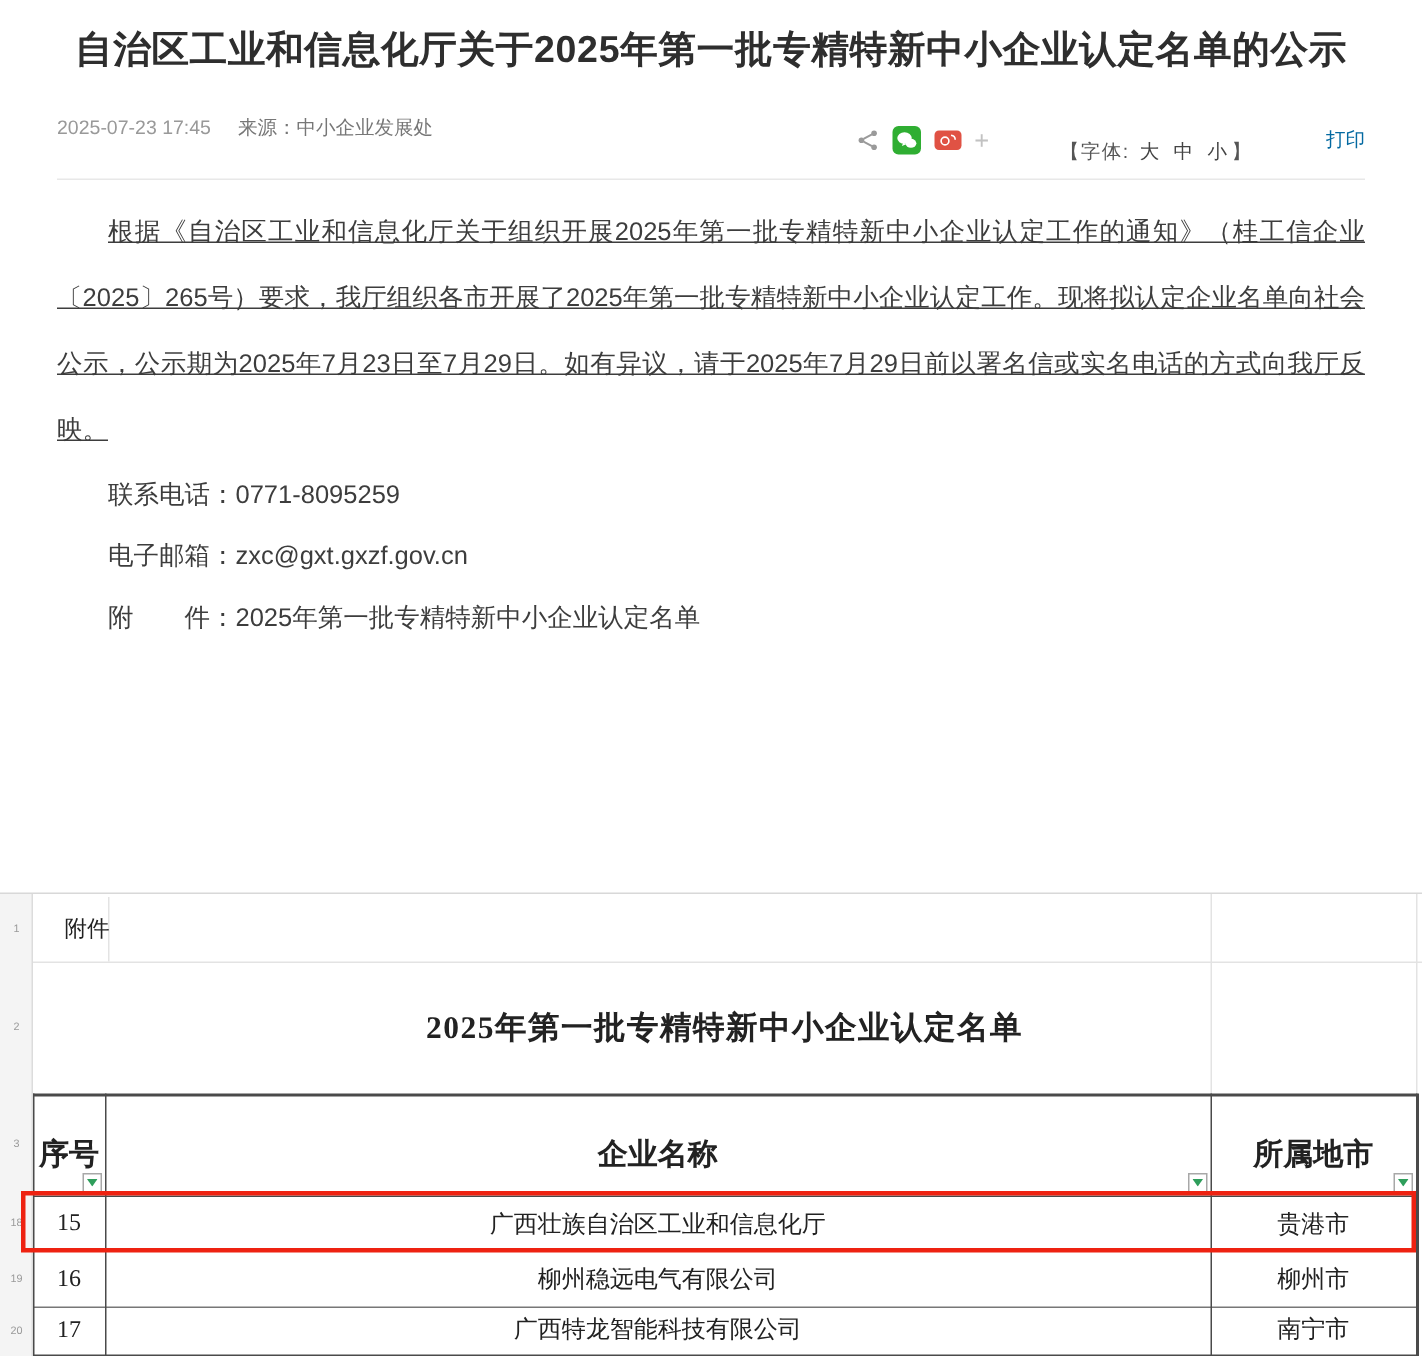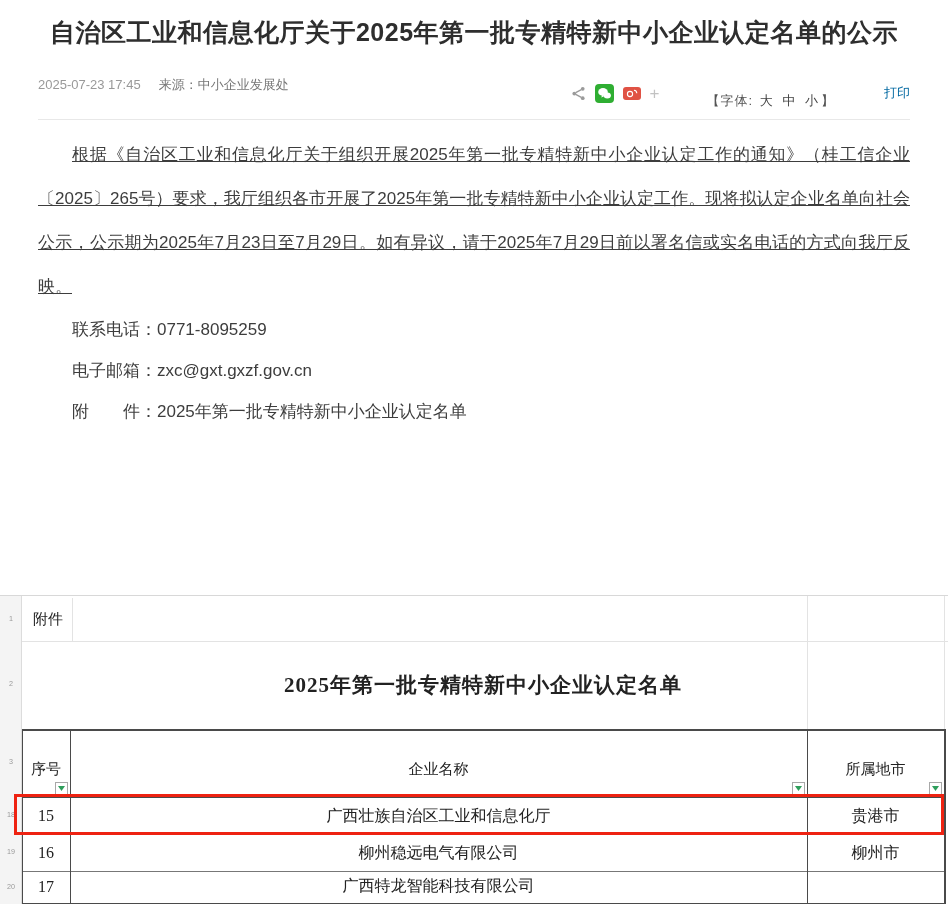--- a/index.html
+++ b/index.html
@@ -35,25 +35,25 @@
            border-top:1px solid #d8d8d8; background:#fff;
            font-family:"Liberation Serif","DejaVu Serif",serif; overflow:hidden; }
   .gutter { position:absolute; left:0; top:0; width:22px; height:100%;
             background:#f4f4f4; border-right:1px solid #dcdcdc; }
   .gutter span { position:absolute; width:22px; text-align:center; font-size:9px;
                  color:#9a9a9a; font-family:"Liberation Sans",sans-serif; transform:scale(.8); }
   .g1{top:18px;} .g2{top:83px;} .g3{top:161px;} .g4{top:214px;} .g5{top:251px;} .g6{top:286px;}
 
   .cell { position:absolute; display:flex; align-items:center; justify-content:center;
           color:#222; }
-  .cell-attach { left:28px; top:2px; width:50px; height:43px; justify-content:flex-start;
+  .cell-attach { left:38px; top:2px; width:50px; height:43px; justify-content:flex-start;
                  padding-left:5px; font-size:15px; }
   .cell-sheet-title { left:22px; top:45px; width:922px; height:88px;
                       font-size:21px; font-weight:bold; letter-spacing:1px; }
-  .hdr { font-weight:normal; font-size:15px; top:133px; height:80px; }
+  .hdr { font-weight:bold; font-size:20px; top:133px; height:80px; }
   .c0 { left:22px;  width:48px; }
   .c1 { left:70px;  width:737px; }
   .c2 { left:807px; width:137px; }
   .r15 { top:201px; height:38px; font-size:16px; }
   .r16 { top:239px; height:36px; font-size:16px; }
   .r17 { top:275px; height:31px; font-size:16px; }
 
   
   .hl, .vl { position:absolute; background:#e3e3e3; }
   .hl { height:1px; } .vl { width:1px; }
@@ -187,15 +187,16 @@
   <div class="cell r15 c0">15</div>
   <div class="cell r15 c1">广西壮族自治区工业和信息化厅</div>
   <div class="cell r15 c2">贵港市</div>
 
   <div class="cell r16 c0">16</div>
   <div class="cell r16 c1">柳州稳远电气有限公司</div>
   <div class="cell r16 c2">柳州市</div>
 
   <div class="cell r17 c0">17</div>
   <div class="cell r17 c1">广西特龙智能科技有限公司</div>
+  <div class="cell r17 c2">南宁市</div>
 
   <div class="row-highlight" style="display: block; border-color: rgb(238, 34, 17);"></div>
 </div>
 
 </body></html>

